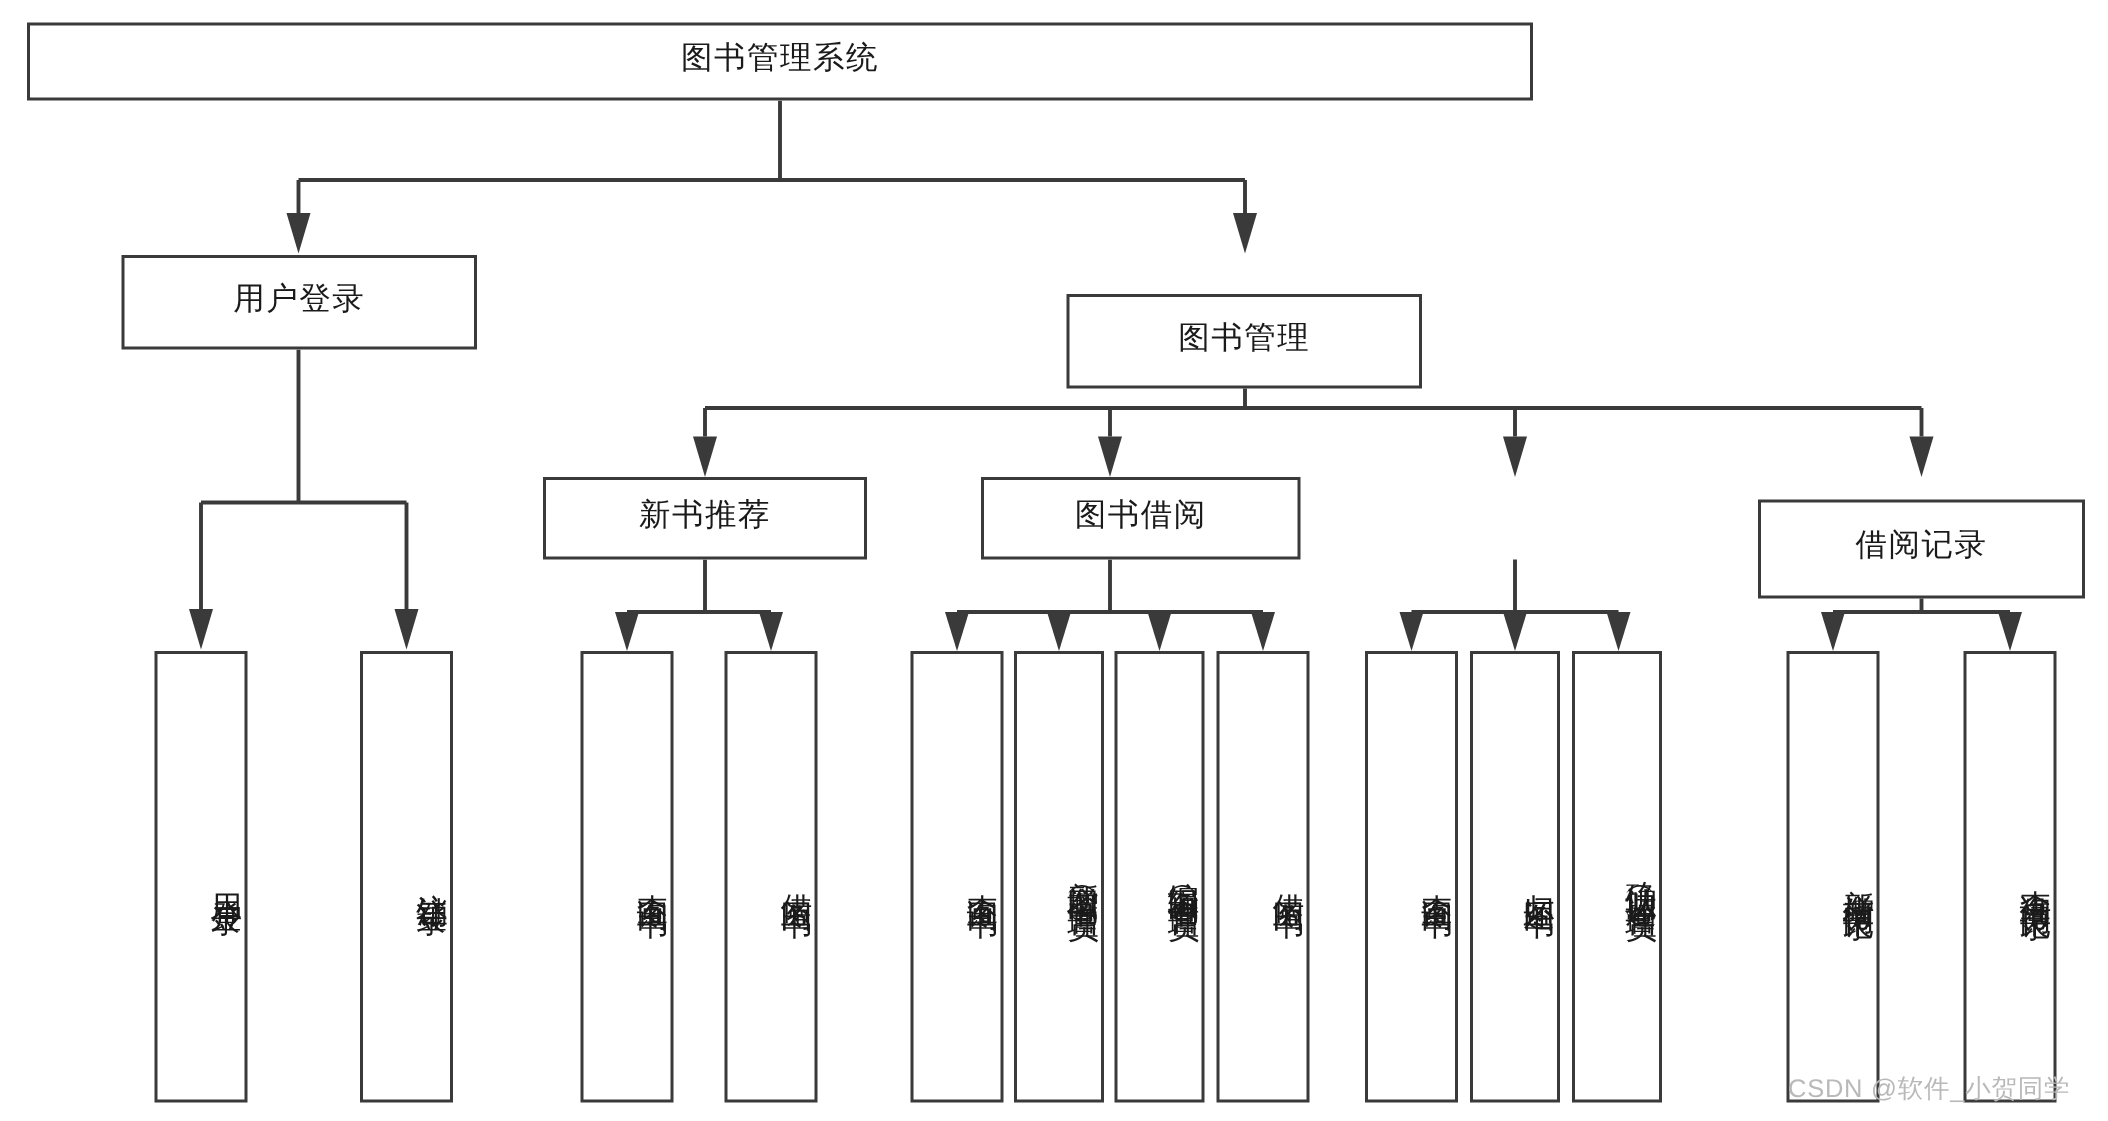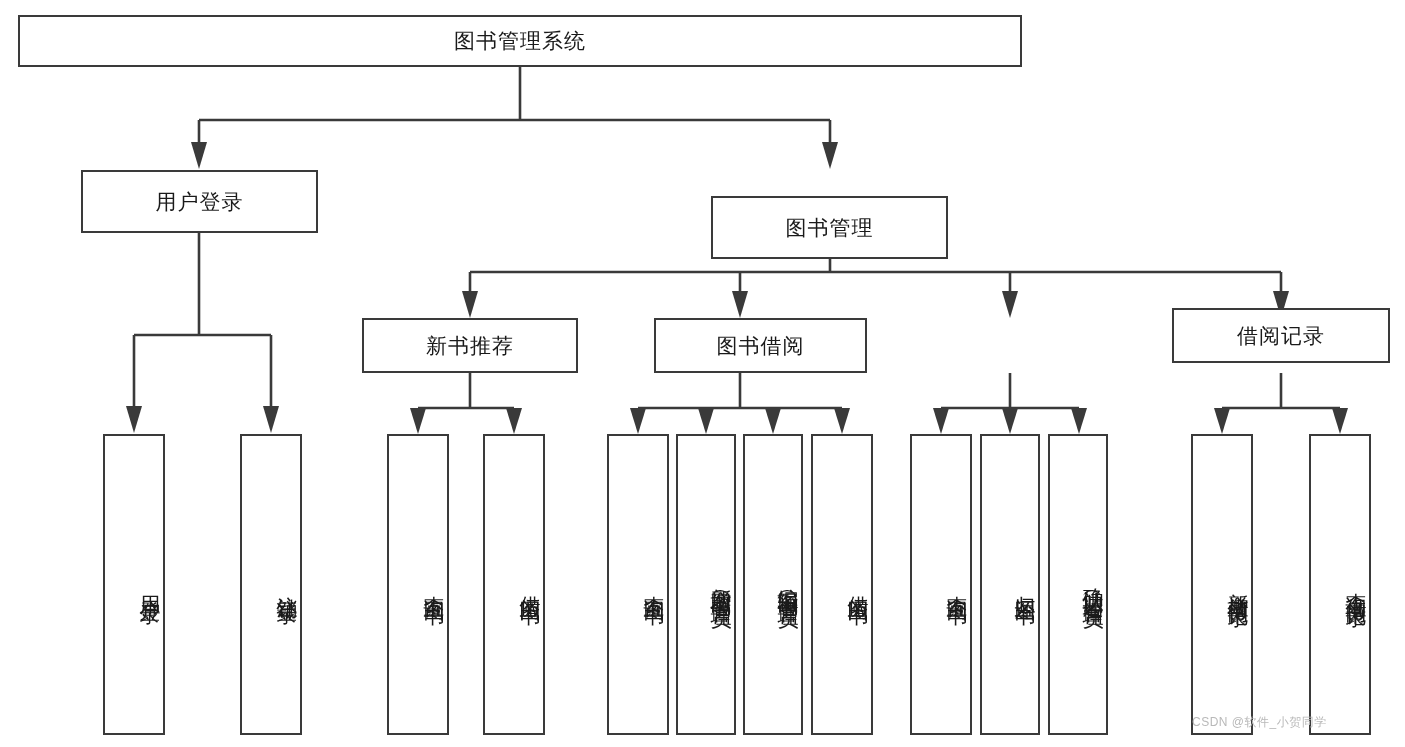--- a/index.html
+++ b/index.html
@@ -1,26 +1,26 @@
 <!DOCTYPE html>
 <html><head>
 <meta charset="utf-8">
 <style>
   html,body{margin:0;padding:0;background:#fff;}
   body{width:1405px;height:747px;position:relative;overflow:hidden;
        font-family:"Liberation Sans","DejaVu Sans",sans-serif;color:#1a1a1a;}
   #diagram{position:absolute;left:0;top:0;width:1405px;height:747px;}
   .node{position:absolute;box-sizing:border-box;border:2.5px solid #3a3a3a;
         background:#fff;display:flex;align-items:center;justify-content:center;}
-  .node.h{font-size:21px;letter-spacing:1px;line-height:1.2;}
+  .node.h{font-size:21px;letter-spacing:1px;line-height:1.2;font-family:Liberation Mono, monospace;}
   .node.v{writing-mode:vertical-rl;text-orientation:upright;
           font-size:21px;letter-spacing:3px;line-height:1.25;
           padding:10px 0;align-items:flex-start;justify-content:center;}
   #root{left:18px;top:15px;width:1004px;height:52px;}
-  #watermark{position:absolute;left:1192px;top:714px;font-size:12px;
+  #watermark{position:absolute;left:1192px;top:714px;font-size:17px;
              color:#b9b9b9;letter-spacing:0.5px;white-space:nowrap;}
   svg.lines{position:absolute;left:0;top:0;width:1405px;height:747px;
             pointer-events:none;}
   svg.lines path,svg.lines line{stroke:#3a3a3a;stroke-width:2.6;fill:none;}
   svg.lines polygon{fill:#3a3a3a;}
 </style>
 </head>
 <body>
 
 <div id="diagram">
@@ -78,21 +78,21 @@
     <polygon points="1332,408 1348,408 1340,434"></polygon>
   </svg>
 
   <div class="node h" id="root">图书管理系统</div>
 
   <div class="node h" style="left:81px;top:170px;width:237px;height:63px;">用户登录</div>
   <div class="node h" style="left:711px;top:170px;width:237px;height:63px;margin-top:26px;">图书管理</div>
 
   <div class="node h" style="left:362px;top:318px;width:216px;height:55px;">新书推荐</div>
   <div class="node h" style="left:634px;top:318px;width:213px;height:55px;margin-left:20px;">图书借阅</div>
-  <div class="node h" style="left:1172px;top:308px;width:218px;height:55px;">借阅记录</div>
+  <div class="node h" style="left:1172px;top:333px;width:218px;height:66px;">借阅记录</div>
 
   <div class="node v" style="left:103px;top:434px;width:62px;height:301px;">用户登录</div>
   <div class="node v" style="left:240px;top:434px;width:62px;height:301px;">注销登录</div>
 
   <div class="node v" style="left:387px;top:434px;width:62px;height:301px;">查询图书</div>
   <div class="node v" style="left:483px;top:434px;width:62px;height:301px;">借阅图书</div>
 
   <div class="node v" style="left:607px;top:434px;width:62px;height:301px;">查询图书</div>
   <div class="node v" style="left:676px;top:434px;width:60px;height:301px;">新增图书（管理员）</div>
   <div class="node v" style="left:743px;top:434px;width:60px;height:301px;">编辑图书（管理员）</div>

